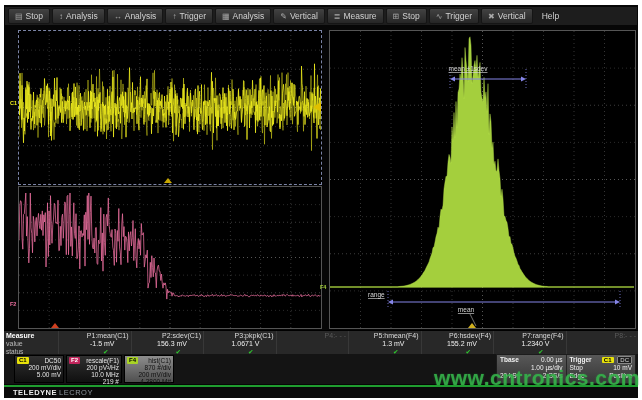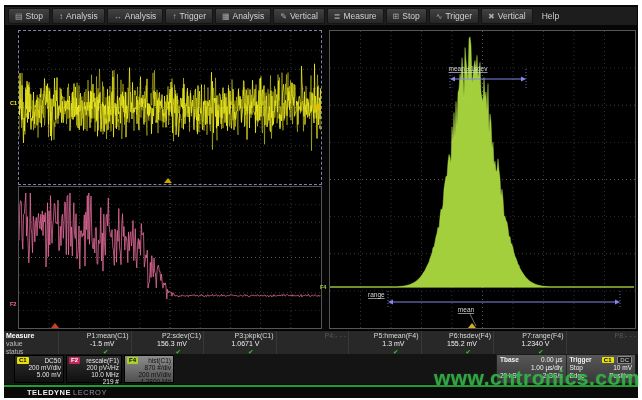--- a/index.html
+++ b/index.html
@@ -57,21 +57,21 @@
   .tb-col.right{border-left:1px solid #262626;}
   .tb-row{display:flex;justify-content:space-between;height:8px;line-height:8px;white-space:nowrap;}
   .tb-row.ralign{justify-content:flex-end;}
   .tb-label{font-weight:bold;}
   .chip{font-size:6px;line-height:7px;padding:0 2px;border-radius:1px;margin-left:2px;}
   .chip.c1{background:#e8e20a;color:#000;font-weight:bold;}
   .chip.dc{background:#1e1e1e;color:#ddd;border:1px solid #888;}
   
   .greenline{position:absolute;left:0;top:380px;width:634px;height:2px;background:#1f9d2f;}
   .footer{position:absolute;left:0;top:382px;width:634px;height:11px;background:#0a0a0a;
-          font-size:7.5px;line-height:11px;padding-left:23px;box-sizing:border-box;}
+          font-size:7.5px;line-height:11px;padding-left:9px;box-sizing:border-box;}
   .brand-b{color:#ededed;font-weight:bold;letter-spacing:0.5px;}
   .brand-l{color:#8f979f;letter-spacing:0.5px;}
   .watermark{position:absolute;right:2px;top:366px;font-size:21px;font-weight:bold;
              color:#35b24a;opacity:0.92;letter-spacing:0.5px;
              text-shadow:0 0 2px rgba(53,178,74,0.5);z-index:30;}
 </style>
 </head>
 <body>
 
 <div class="page">

